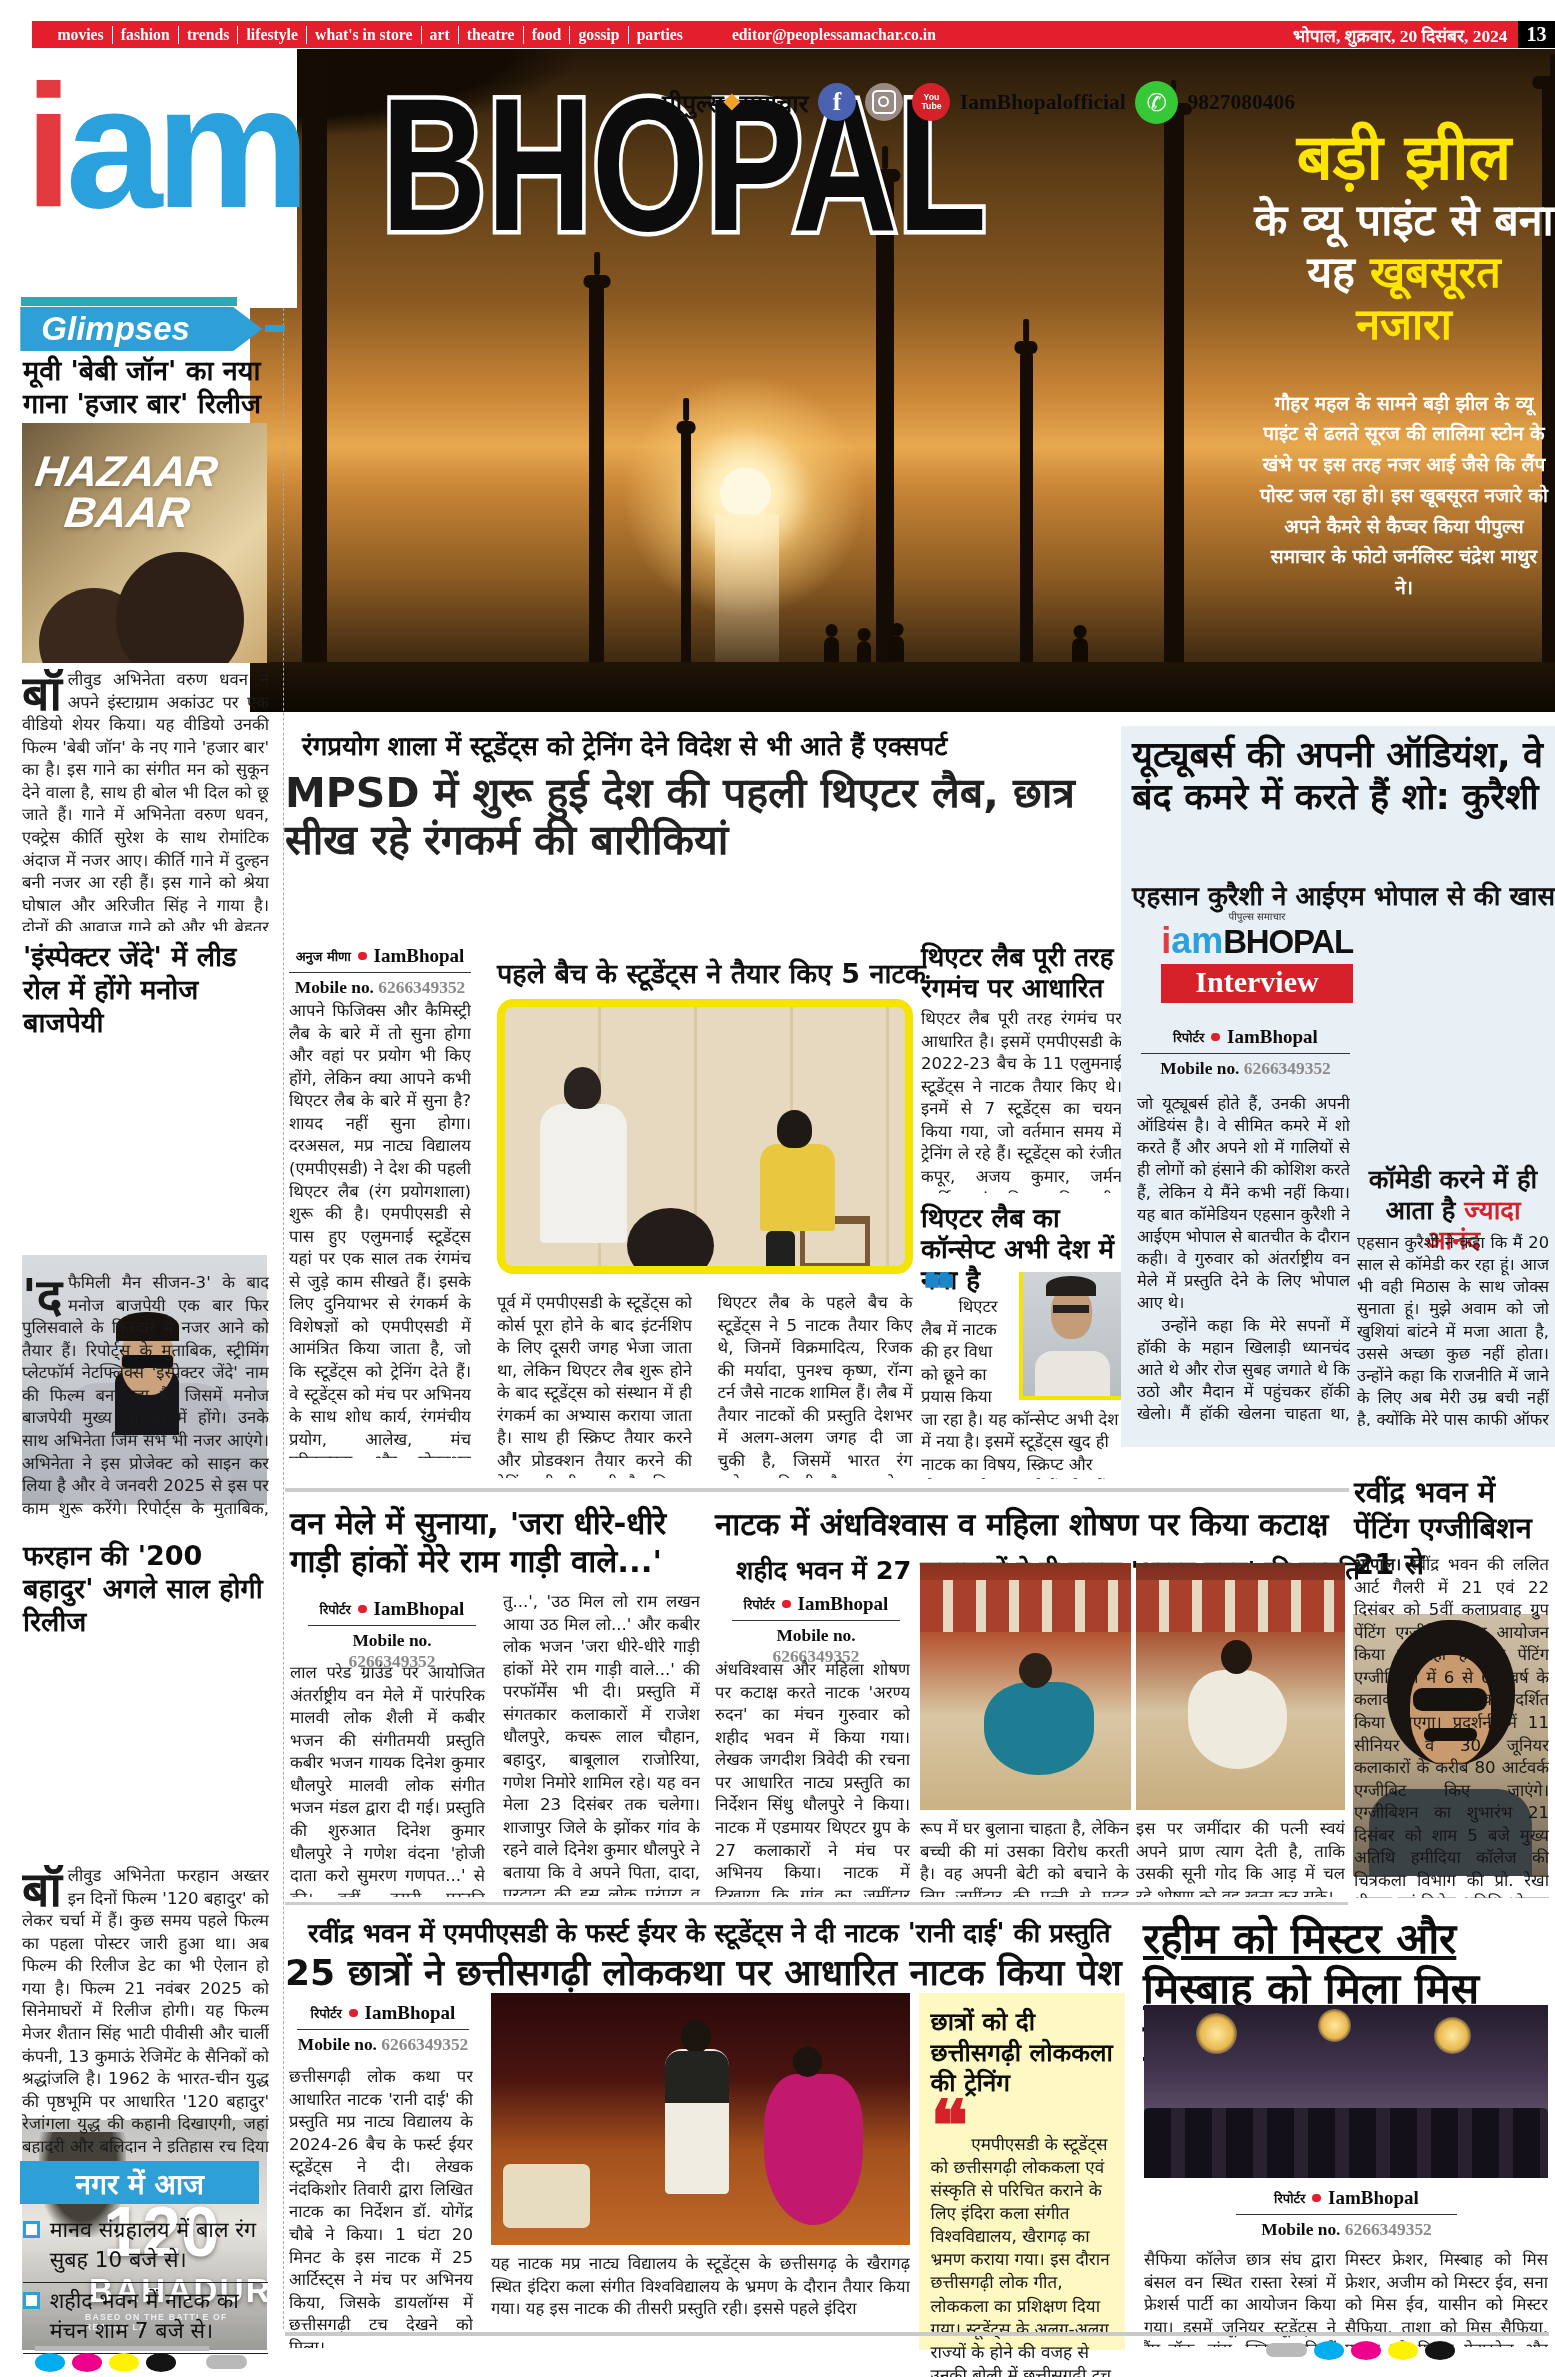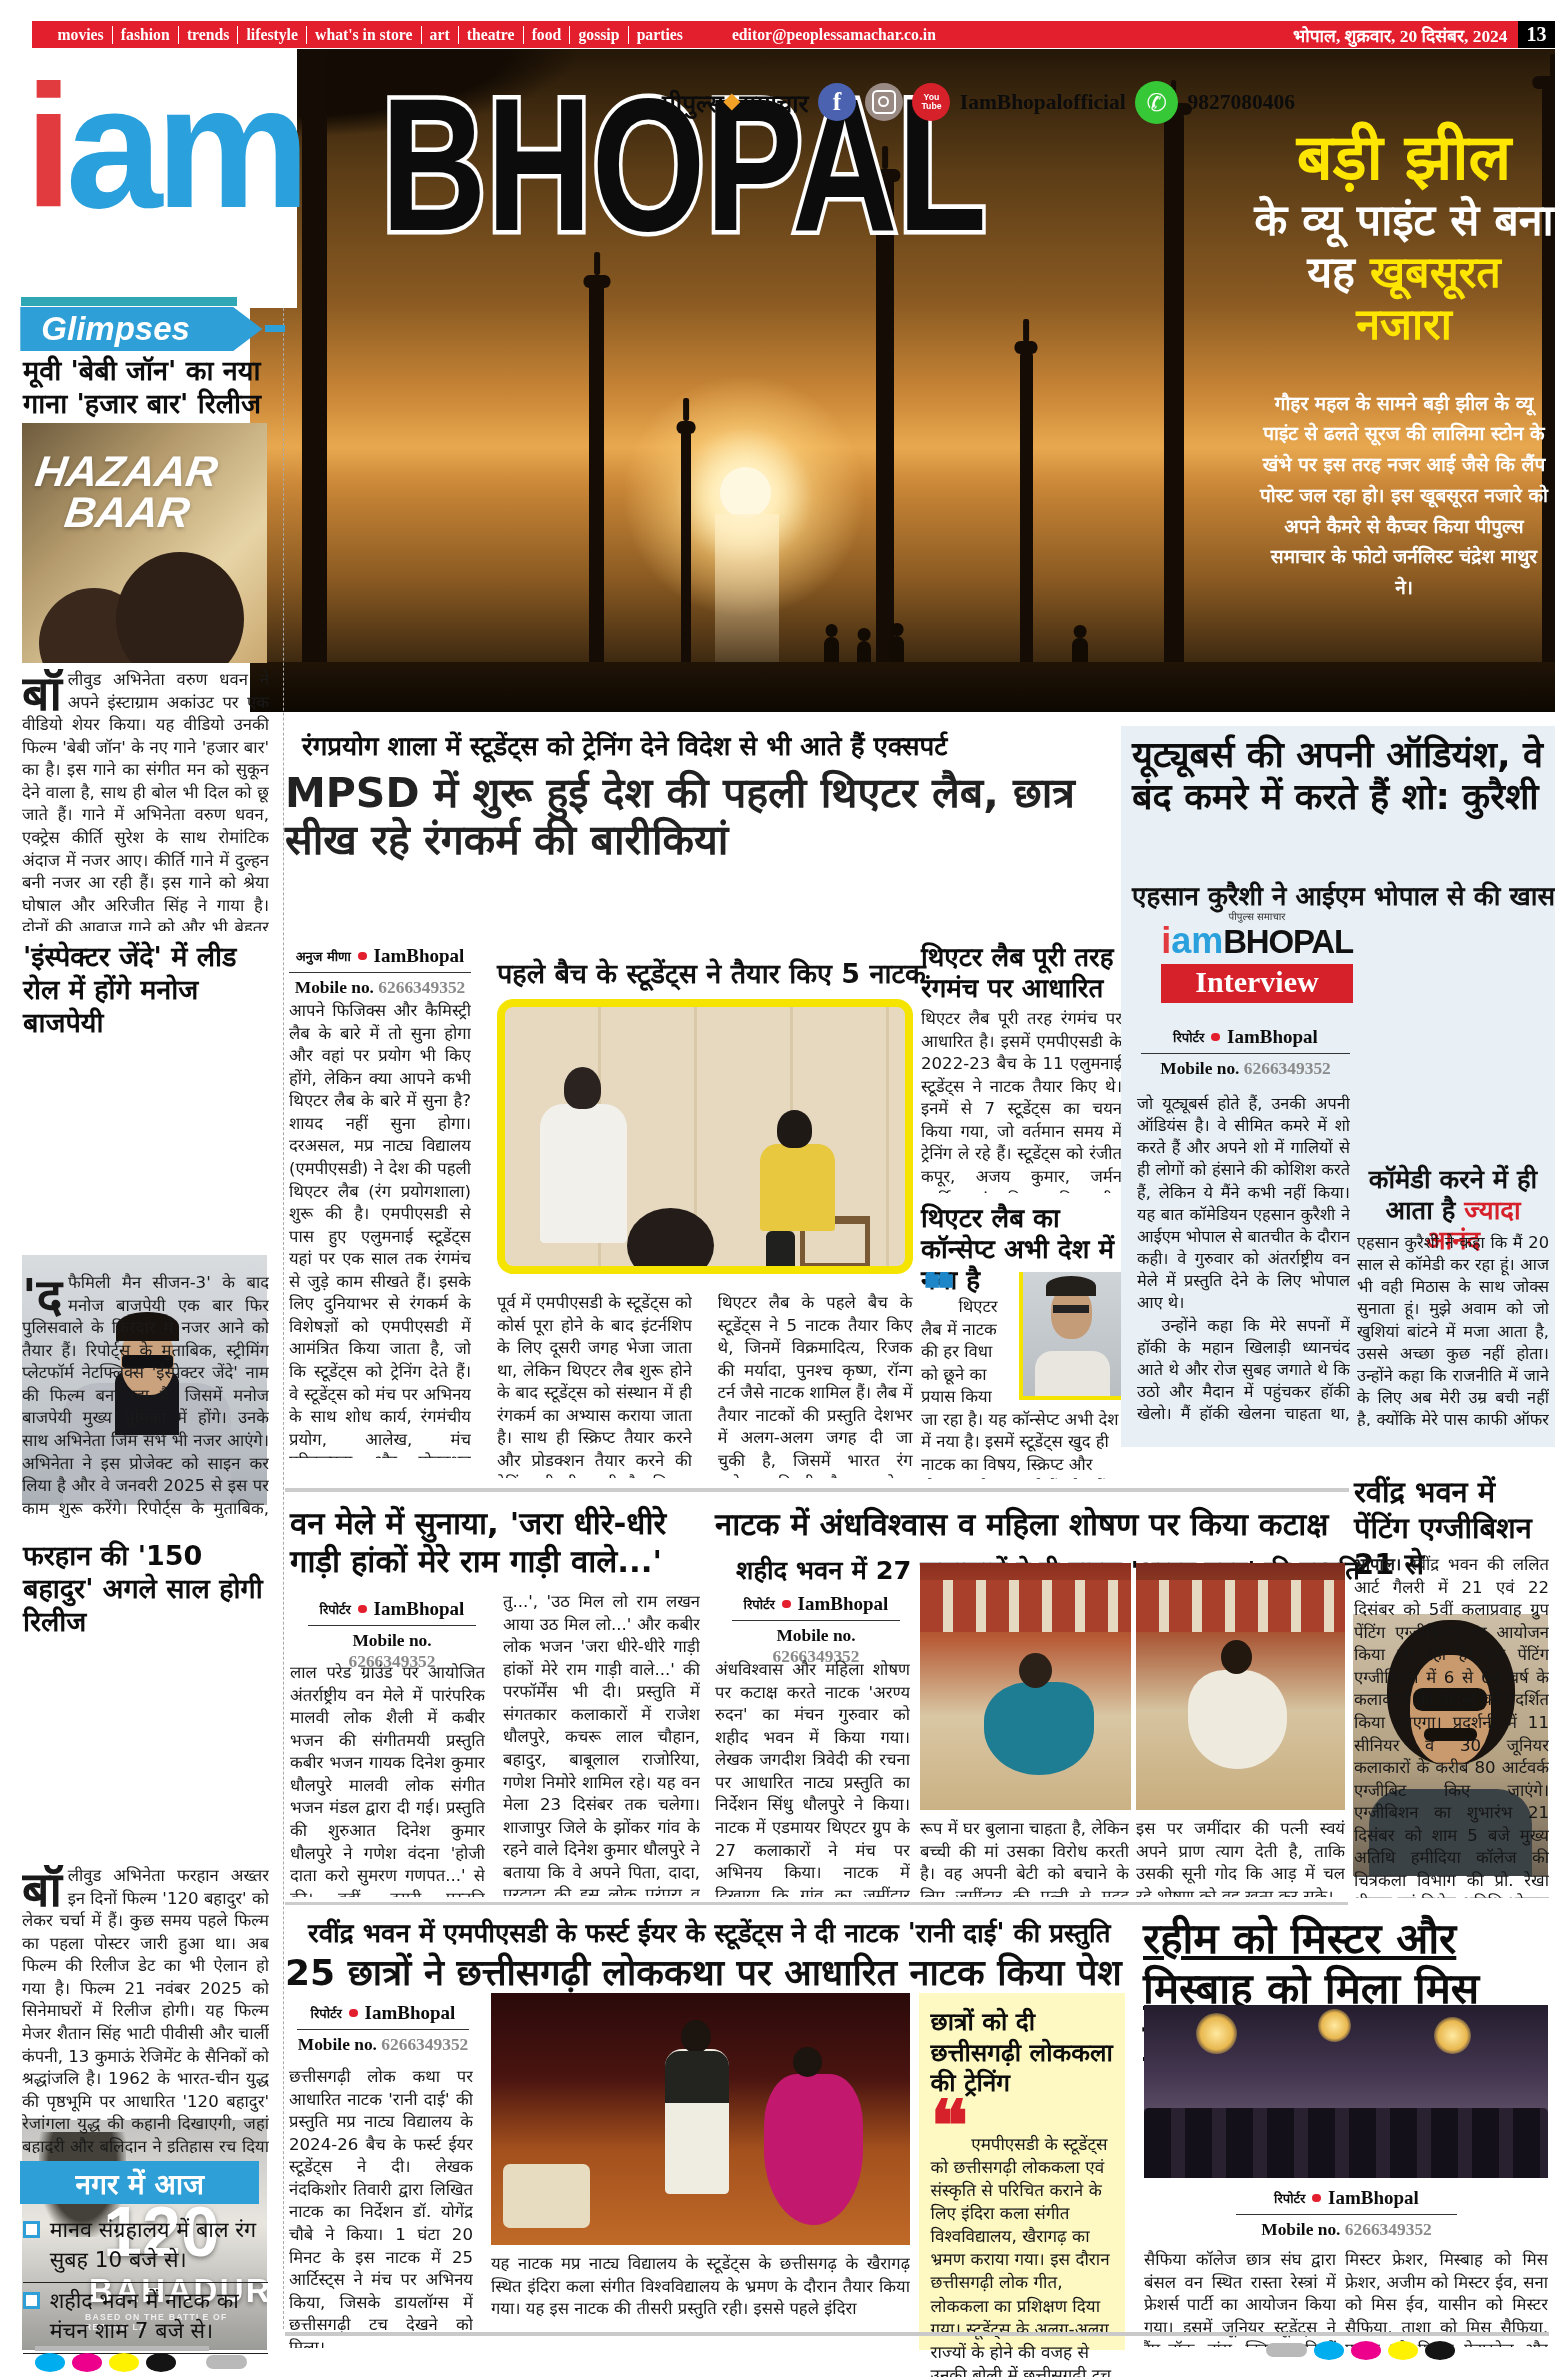--- a/index.html
+++ b/index.html
@@ -278,21 +278,21 @@
     <div class="mj-coat"></div>
       <div class="mj-neck"></div>
     <div class="mj-face"></div>
       <div class="mj-hair"></div>
       <div class="mj-glass"></div>
   </div>
   <div class="abs side-body" style="top:1272px;height:246px;">
     <span class="dropcap">'द</span><span>फैमिली मैन सीजन-3' के बाद मनोज बाजपेयी एक बार फिर पुलिसवाले के किरदार में नजर आने को तैयार हैं। रिपोर्ट्स के मुताबिक, स्ट्रीमिंग प्लेटफॉर्म नेटफ्लिक्स 'इंस्पेक्टर जेंदे' नाम की फिल्म बना रहा है, जिसमें मनोज बाजपेयी मुख्य भूमिका में होंगे। उनके साथ अभिनेता जिम सर्भ भी नजर आएंगे। अभिनेता ने इस प्रोजेक्ट को साइन कर लिया है और वे जनवरी 2025 से इस पर काम शुरू करेंगे। रिपोर्ट्स के मुताबिक, सर्भ और अन्य लोग पहले ही शूटिंग में शामिल हो चुके हैं, जबकि बाजपेयी अपने शेड्यूल को देखते हुए 5 जनवरी को उनके साथ जुड़ेंगे।</span>
   </div>
 
-  <div class="abs side-head" style="top:1540px;">फरहान की '150 बहादुर' अगले साल होगी रिलीज</div>
+  <div class="abs side-head" style="top:1540px;">फरहान की '200 बहादुर' अगले साल होगी रिलीज</div>
   <div class="abs side-img poster120" style="top:1630px;">
     <div class="soldier"></div>
     <div class="num">120</div>
     <div class="nm">BAHADUR</div>
     <div class="tag">BASED ON THE BATTLE OF REZANG LA</div>
   </div>
   <div class="abs side-body" style="top:1865px;height:288px;">
     <span class="dropcap">बॉ</span><span>लीवुड अभिनेता फरहान अख्तर इन दिनों फिल्म '120 बहादुर' को लेकर चर्चा में हैं। कुछ समय पहले फिल्म का पहला पोस्टर जारी हुआ था। अब फिल्म की रिलीज डेट का भी ऐलान हो गया है। फिल्म 21 नवंबर 2025 को सिनेमाघरों में रिलीज होगी। यह फिल्म मेजर शैतान सिंह भाटी पीवीसी और चार्ली कंपनी, 13 कुमाऊं रेजिमेंट के सैनिकों को श्रद्धांजलि है। 1962 के भारत-चीन युद्ध की पृष्ठभूमि पर आधारित '120 बहादुर' रेजांगला युद्ध की कहानी दिखाएगी, जहां बहादुरी और बलिदान ने इतिहास रच दिया था। पोस्टर में फरहान अख्तर हाथों में बंदूक थामे नजर आए।</span>
   </div>
 

